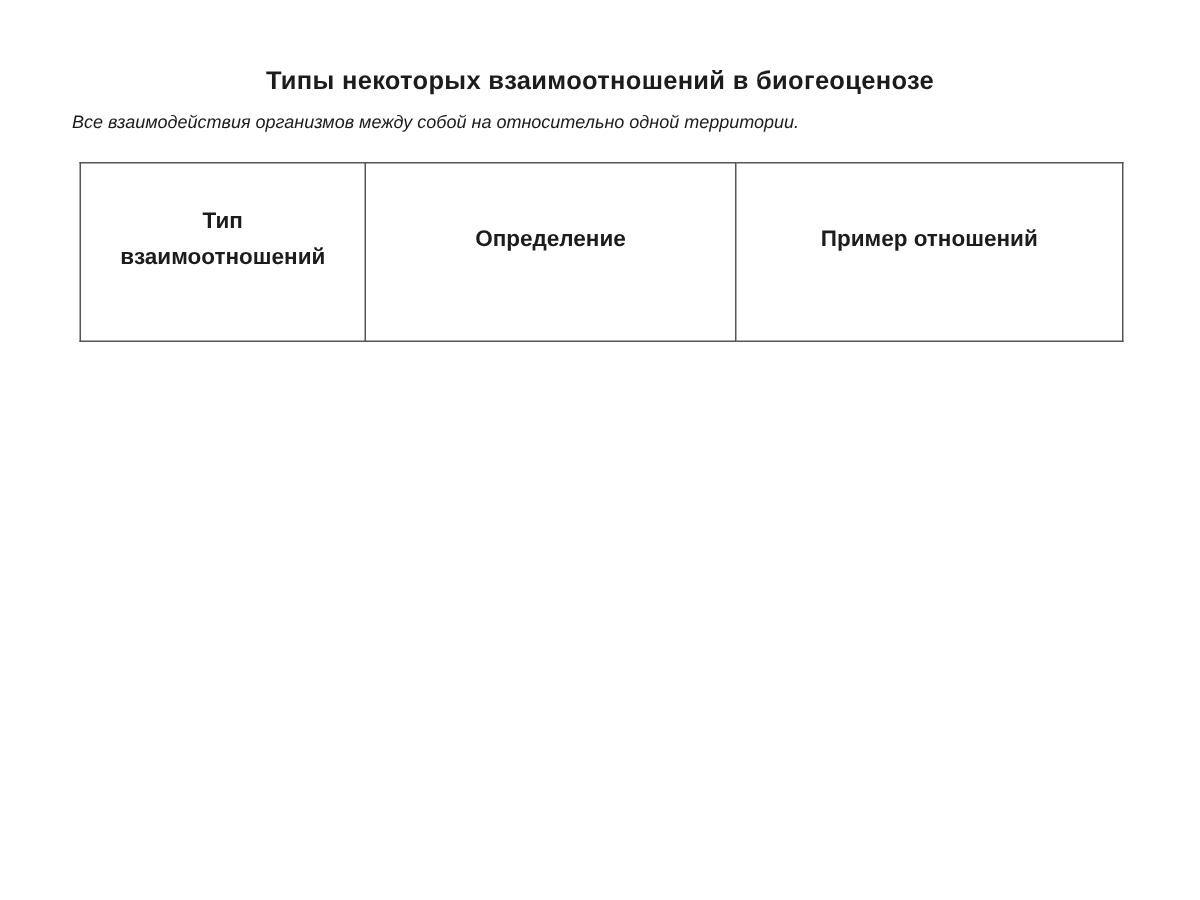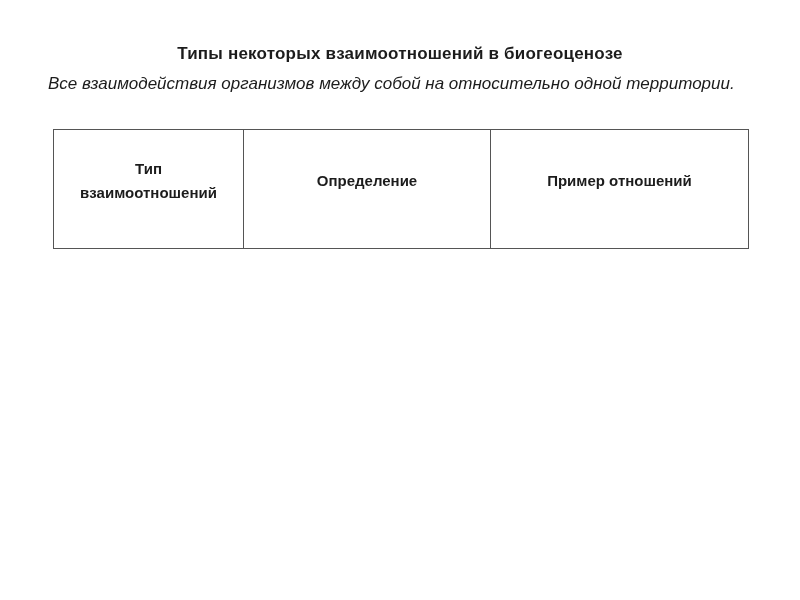--- a/index.html
+++ b/index.html
@@ -23,27 +23,27 @@
     text-align: center;
     font-size: 17px;
     font-weight: bold;
     letter-spacing: 0.2px;
   }
   .slide-subtitle {
     position: absolute;
     top: 74px;
     left: 48px;
     width: 720px;
-    font-size: 17px;
+    font-size: 12px;
     font-style: italic;
   }
   table.relations {
     position: absolute;
     left: 53px;
-    top: 129px;
+    top: 108px;
     width: 695px;
     border-collapse: collapse;
     table-layout: fixed;
   }
   table.relations col.c1 { width: 190px; }
   table.relations col.c2 { width: 247px; }
   table.relations col.c3 { width: 258px; }
   table.relations th,
   table.relations td {
     border: 1.5px solid #555555;

